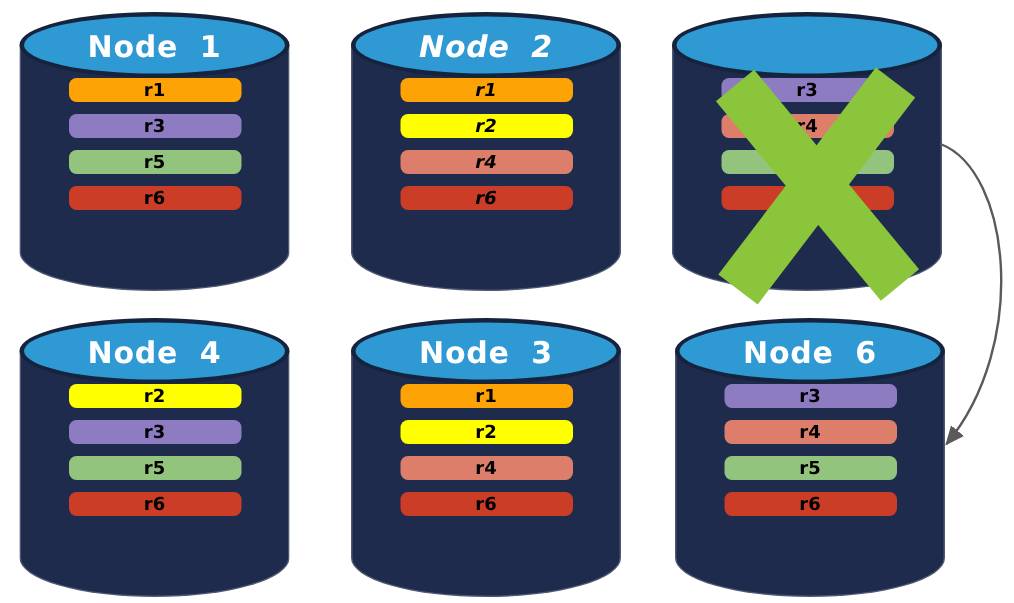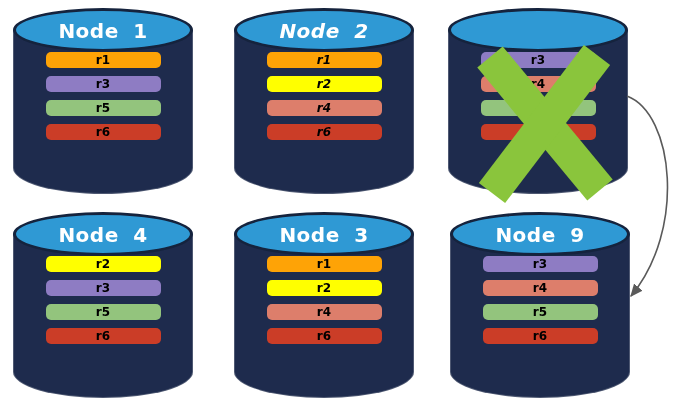--- a/index.html
+++ b/index.html
@@ -98,21 +98,21 @@
       <div class="bar" style="background: rgb(254, 163, 6);">r1</div>
       <div class="bar" style="background: rgb(255, 255, 0);">r2</div>
       <div class="bar" style="background: rgb(221, 126, 107);">r4</div>
       <div class="bar" style="background: rgb(203, 61, 39);">r6</div>
     </div>
   </div>
 
   <div class="node pos-n6">
     <div class="cyl-body" style="background: rgb(30, 43, 77);"></div>
     <div class="cyl-top" style="background: rgb(47, 153, 212); border-color: rgb(21, 35, 61);"></div>
-    <div class="node-title" style="color: rgb(255, 255, 255);">Node 9</div>
+    <div class="node-title" style="color: rgb(255, 255, 255);">Node 6</div>
     <div class="bars">
       <div class="bar" style="background: rgb(142, 124, 195);">r3</div>
       <div class="bar" style="background: rgb(221, 126, 107);">r4</div>
       <div class="bar" style="background: rgb(147, 196, 125);">r5</div>
       <div class="bar" style="background: rgb(203, 61, 39);">r6</div>
     </div>
   </div>
 
   <svg class="x-mark" width="150" height="170" viewBox="0 0 150 170">
     <line x1="20" y1="17" x2="130" y2="150" stroke-width="33" style="stroke: rgb(138, 197, 60);"></line>

